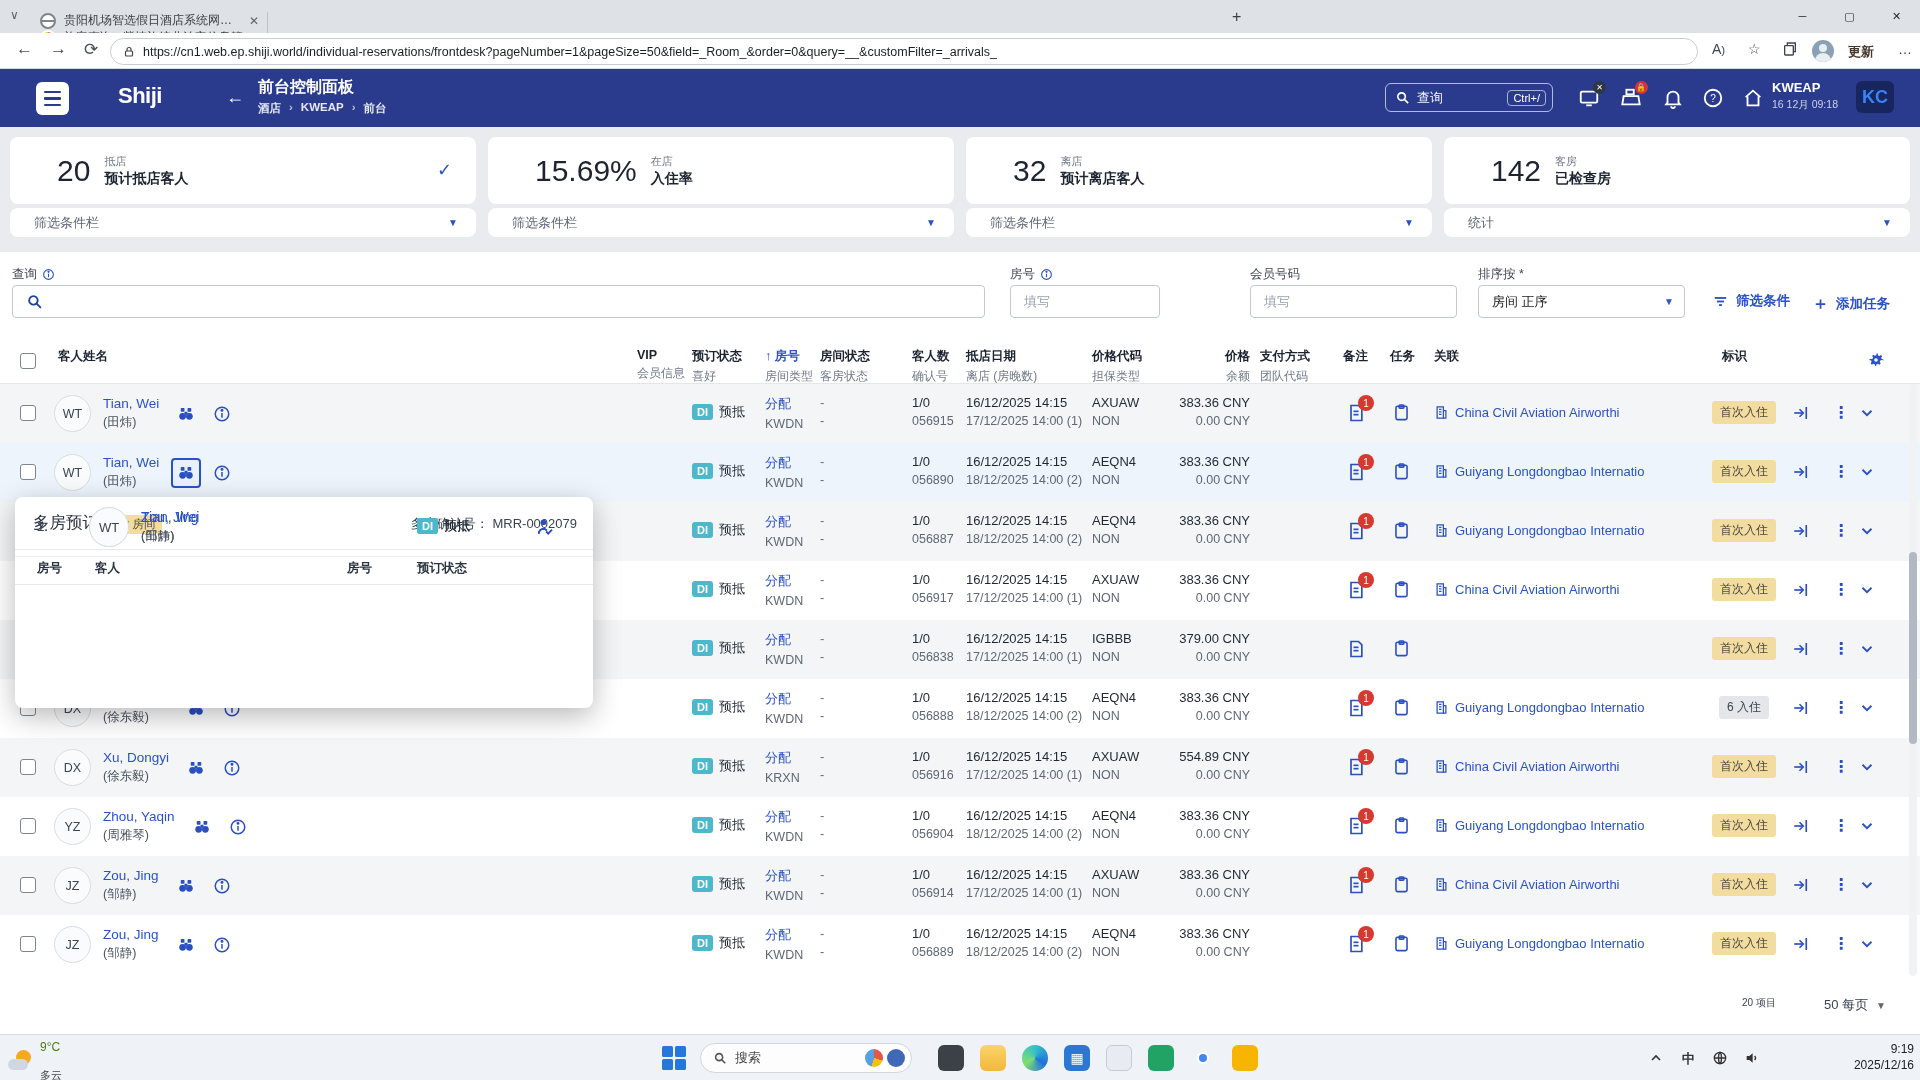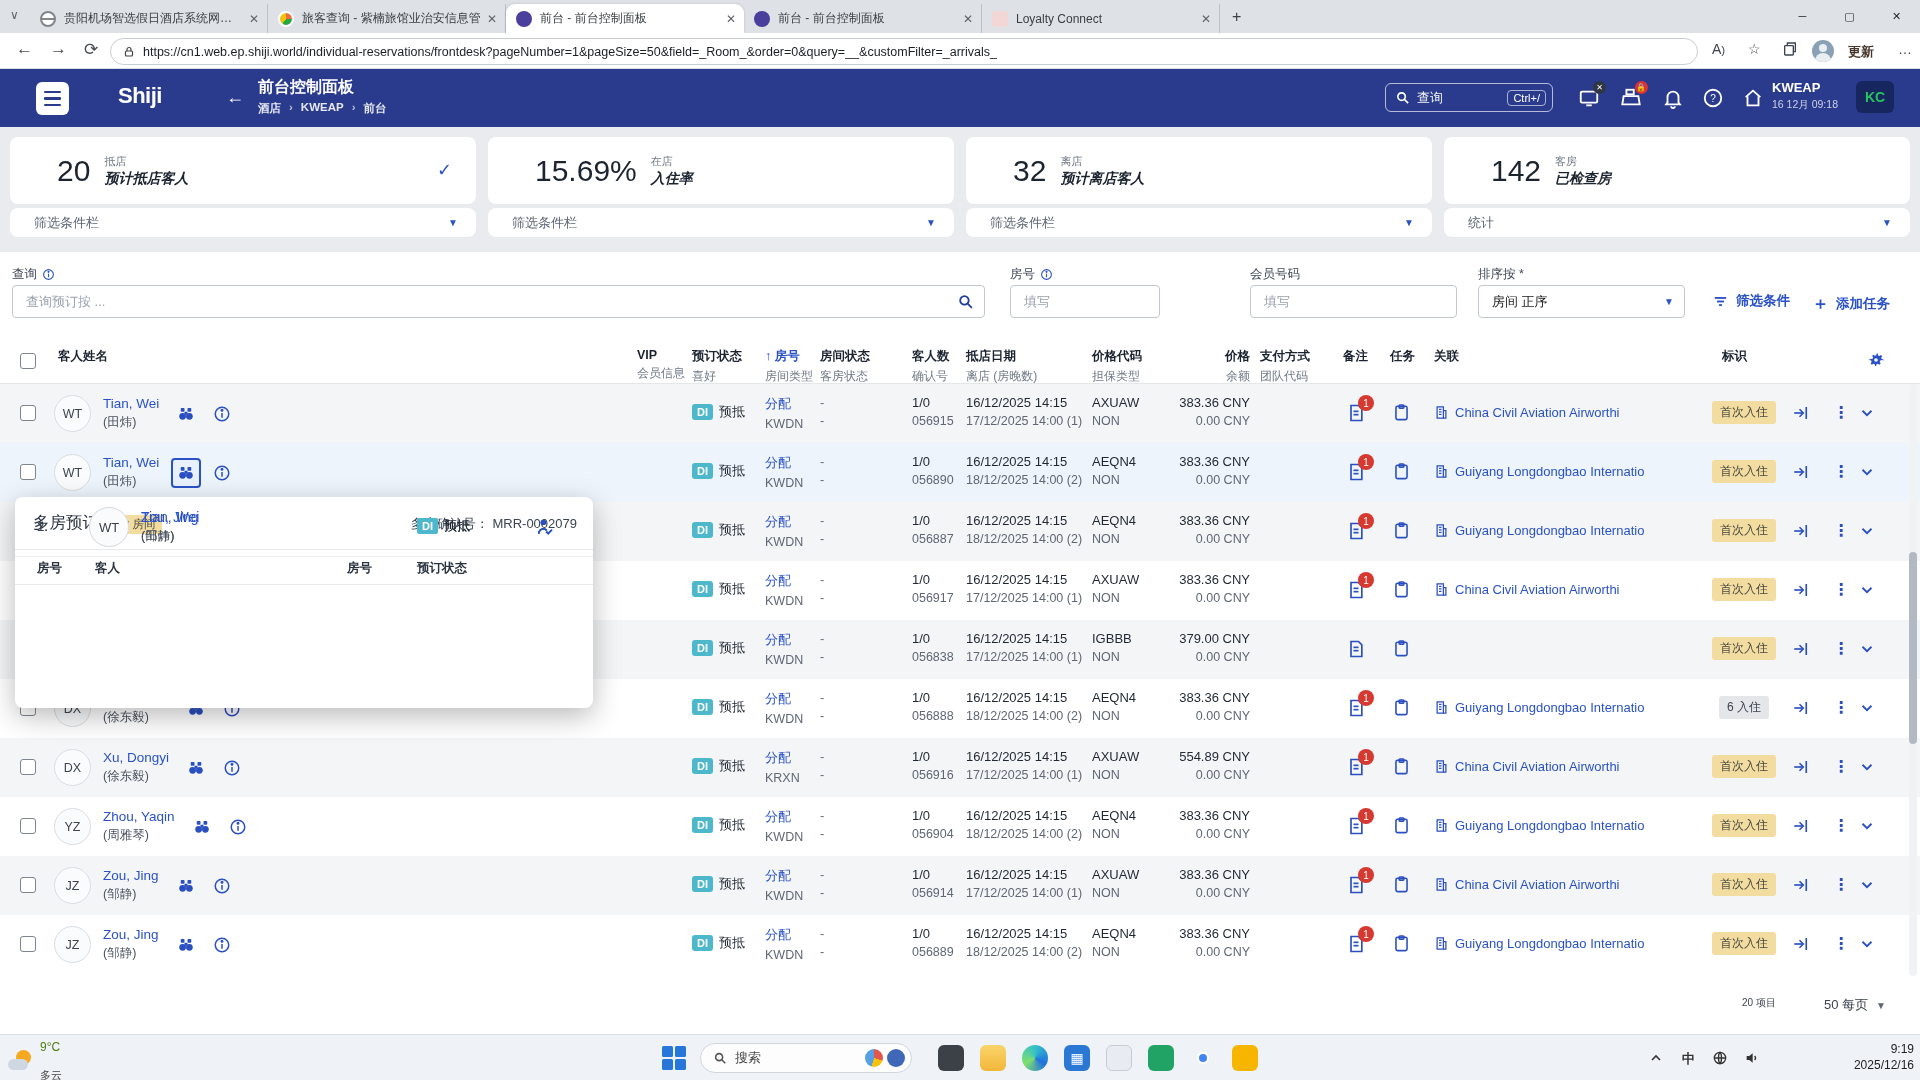--- a/index.html
+++ b/index.html
@@ -3,21 +3,21 @@
 <meta charset="utf-8">
 <style>
   * { margin:0; padding:0; box-sizing:border-box; }
   html,body { width:1920px; height:1080px; overflow:hidden; }
   body { font-family:"Liberation Sans","DejaVu Sans",sans-serif; background:#fff; position:relative; }
   .page { position:absolute; inset:0; }
 
   
   .tabbar { position:absolute; left:0; top:0; width:1920px; height:33px; background:#dee1e6; display:flex; align-items:flex-end; }
   .tab-search-chevron { position:absolute; left:10px; top:8px; color:#5f6368; font-size:12px; }
-  .tabs { position:absolute; left:30px; top:4px; display:flex; height:29px; }
+  .tabs { position:absolute; left:30px; top:12px; display:flex; height:29px;flex-direction:column; }
   .tab { width:238px; height:29px; display:flex; align-items:center; padding:0 8px 0 10px; font-size:12px; color:#3c4043; border-right:1px solid #bdc1c6; cursor:default; }
   .tab.active { background:#ffffff; border-radius:9px 9px 0 0; border-right:none; box-shadow:0 0 3px rgba(0,0,0,.15); }
   .tab .fav { width:16px; height:16px; border-radius:50%; flex:0 0 16px; margin-right:8px; }
   .fav.globe { background:#fff; border:2px solid #80868b; position:relative; }
   .fav.globe:before { content:""; position:absolute; left:5px; top:-1px; width:2px; height:14px; background:#80868b; transform:rotate(90deg); }
   .fav.colorful { background:conic-gradient(#ef6c3f 0 25%, #27a744 25% 60%, #f4c20d 60% 100%); border:2px solid #fff; }
   .fav.indigo-dot { background:#4b3f9e; }
   .fav.pink { background:#f3d7d7; border-radius:3px; }
   .tab .t { flex:1; overflow:hidden; white-space:nowrap; text-overflow:ellipsis; }
   .tab .x { color:#5f6368; font-size:12px; margin-left:6px; }
@@ -47,31 +47,31 @@
   .hdr-bc { position:absolute; left:258px; top:32px; color:rgba(255,255,255,.88); font-size:11.5px; font-weight:bold; display:flex; gap:8px; }
   .hdr-bc .sep { color:rgba(255,255,255,.65); }
   .hdr-search { position:absolute; left:1385px; top:14px; width:168px; height:29px; border:1px solid rgba(255,255,255,.65); border-radius:6px; display:flex; align-items:center; padding:0 6px 0 9px; color:#fff; }
   .hdr-search .ph { font-size:13px; color:rgba(255,255,255,.95); flex:1; margin-left:7px; }
   .kbd { border:1px solid rgba(255,255,255,.6); border-radius:4px; font-size:11px; padding:1px 5px; color:#fff; }
   .hdr-ico { position:absolute; top:18px; width:22px; height:22px; }
   .badge-dot { position:absolute; right:-6px; top:-6px; width:13px; height:13px; border-radius:50%; font-size:8px; color:#fff; display:flex; align-items:center; justify-content:center; }
   .hdr-user { position:absolute; left:1772px; top:11px; color:#fff; }
   .hdr-user .u1 { font-size:13px; font-weight:bold; }
   .hdr-user .u2 { font-size:10.5px; color:rgba(255,255,255,.75); margin-top:3px; }
-  .hdr-avatar { position:absolute; left:1856px; top:12px; width:38px; height:32px; background:#17265f; border-radius:6px; color:#22c55e; font-size:14px; font-weight:bold; display:flex; align-items:center; justify-content:center; }
+  .hdr-avatar { position:absolute; left:1856px; top:12px; width:38px; height:32px; background:#17265f; border-radius:6px; color:#3b82f6; font-size:18px; font-weight:bold; display:flex; align-items:center; justify-content:center; }
 
   
   .cardsband { position:absolute; left:0; top:127px; width:1920px; height:125px; background:#e9ebee; }
   .cards { position:absolute; left:10px; top:10px; width:1900px; display:flex; gap:12px; }
   .cardcol { flex:1; }
   .card { background:#fff; border-radius:8px; height:67px; display:flex; align-items:center; padding-left:45px; position:relative; border:2px solid transparent; }
   .card .num { font-size:30px; color:#1c2430; }
   .card .lbl { margin-left:14px; }
   .card .lbl .t1 { font-size:11px; color:#707a87; }
-  .card .lbl .t2 { font-size:14px; font-weight:bold; color:#1c2430; margin-top:1px;font-style:italic; }
+  .card .lbl .t2 { font-size:14px; font-weight:bold; color:#1c2430; margin-top:1px; }
   .card .chk { position:absolute; right:22px; top:20px; color:#2a52c6; font-size:18px; font-weight:bold; }
   .filterbar { background:#fff; border-radius:8px; height:29px; margin-top:4px; display:flex; align-items:center; padding:0 18px 0 24px; }
   .filterbar .f { font-size:13px; color:#5d6675; flex:1; }
   .filterbar .ar { color:#2a52c6; font-size:10px; }
 
   
   .queryrow { position:absolute; left:0; top:252px; width:1920px; height:88px; background:#fff; }
   .qlabel { position:absolute; top:14px; font-size:12.5px; color:#3f4754; display:flex; align-items:center; gap:5px; }
   .qlabel svg { width:13px; height:13px; }
   .qinput { position:absolute; top:33px; height:33px; border:1px solid #c2c8d0; border-radius:4px; background:#fff; display:flex; align-items:center; padding:0 10px 0 13px; }
@@ -374,21 +374,20 @@
   <div class="queryrow">
     <div class="qlabel" style="left:12px">
       <span>查询</span>
       <svg viewBox="0 0 24 24" fill="none" stroke="#2a52c6" stroke-width="2">
           <circle cx="12" cy="12" r="9"></circle>
           <line x1="12" y1="10.5" x2="12" y2="17"></line>
           <circle cx="12" cy="7" r="1" fill="#2a52c6"></circle>
         </svg>
     </div>
     <div class="qinput" style="left:12px;width:973px">
-      <span class="ph">查询预订按 ...</span>
       <svg style="width:17px;height:17px;color:#1d3f9e" viewBox="0 0 24 24" fill="none" stroke="currentColor" stroke-width="2.6">
           <circle cx="10.5" cy="10.5" r="6"></circle>
           <line x1="15" y1="15" x2="21" y2="21"></line>
         </svg>
     </div>
     <div class="qlabel" style="left:1010px">
       <span>房号</span>
       <svg viewBox="0 0 24 24" fill="none" stroke="#2a52c6" stroke-width="2">
           <circle cx="12" cy="12" r="9"></circle>
           <line x1="12" y1="10.5" x2="12" y2="17"></line>

